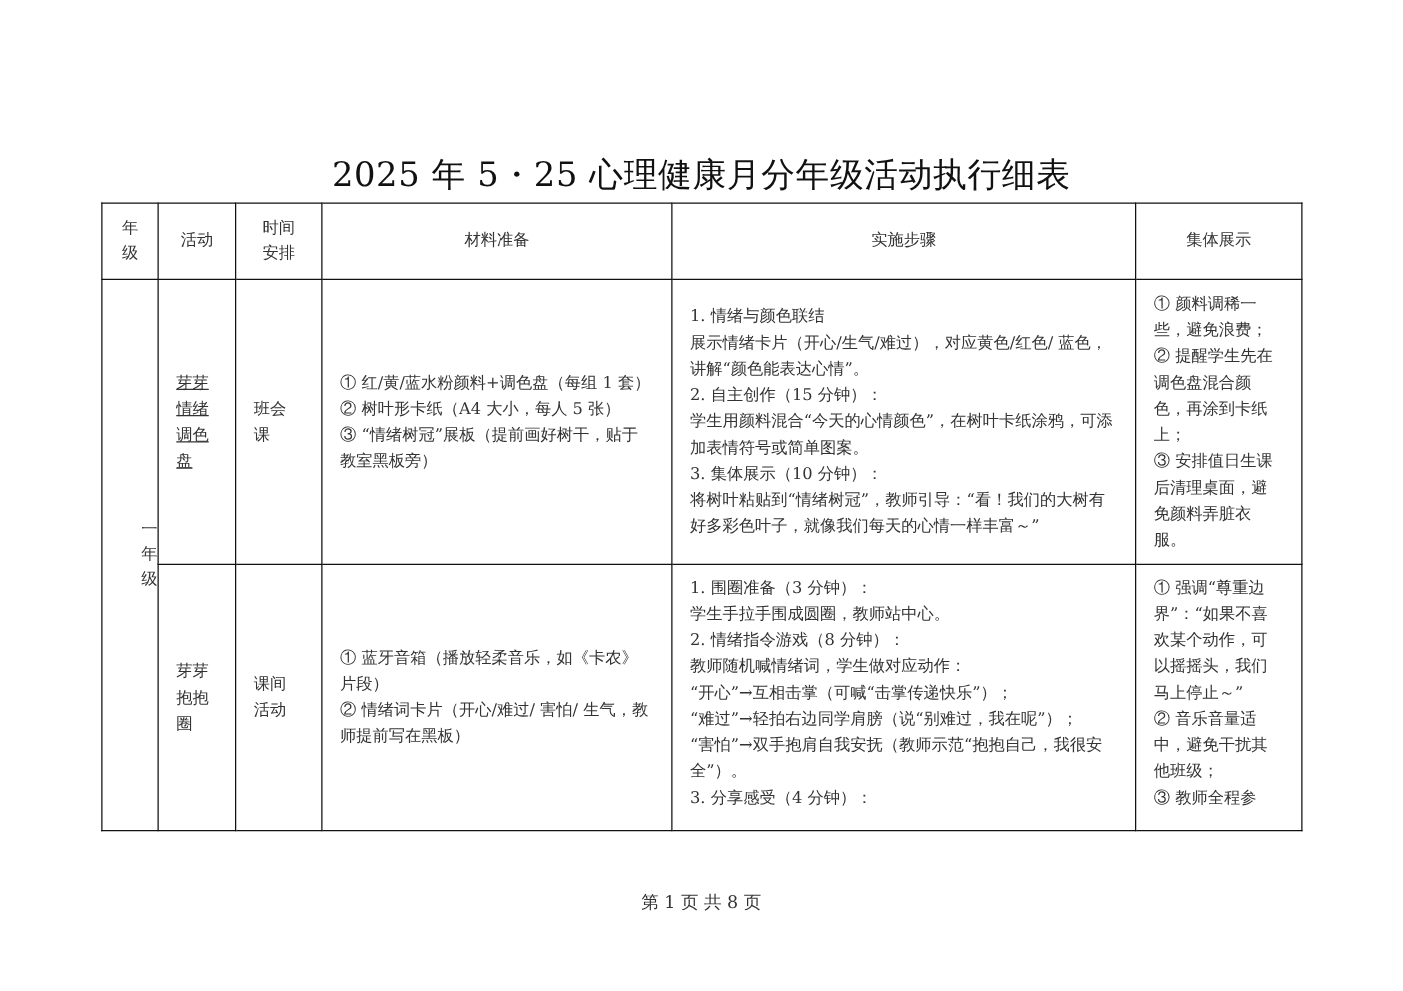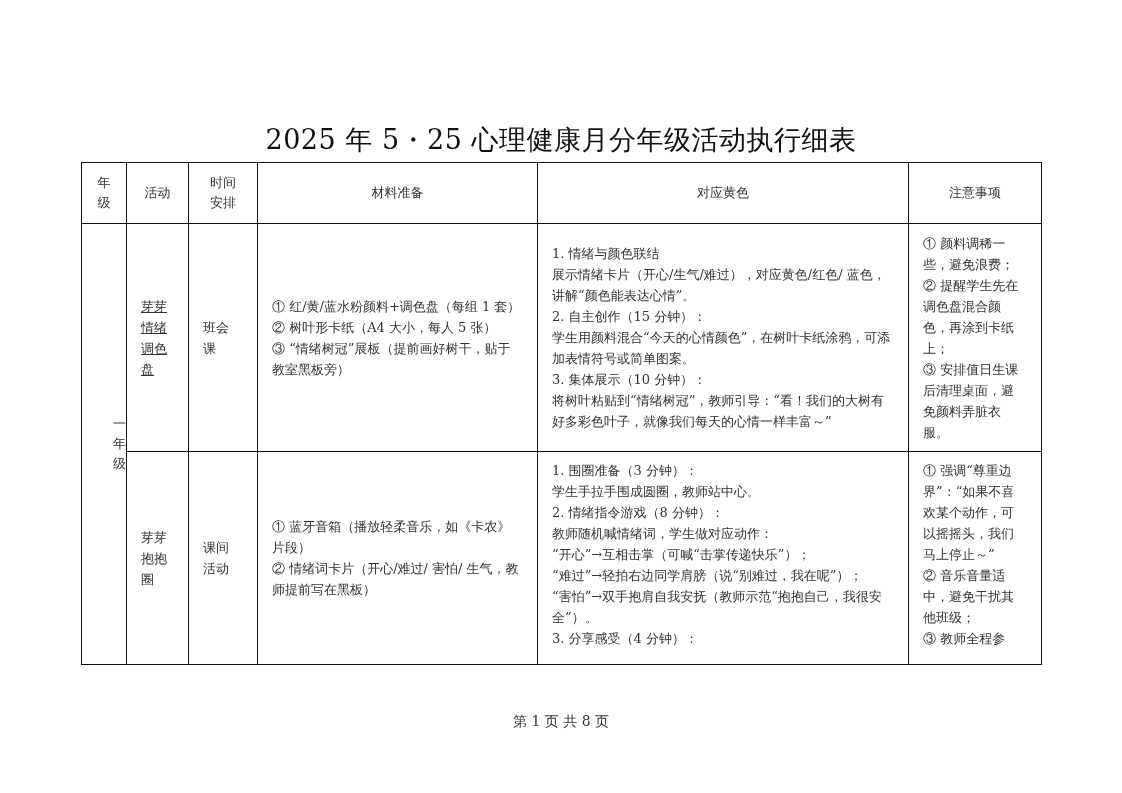--- a/index.html
+++ b/index.html
@@ -36,22 +36,22 @@
     <col style="width:280px">
     <col style="width:371px">
     <col style="width:133px">
   </colgroup>
   <tbody>
       <tr class="hdr">
     <th><span class="vtext">年级</span></th>
     <th>活动</th>
     <th><span style="display:inline-block;width:28px;word-break:break-all;">时间安排</span></th>
     <th>材料准备</th>
-    <th>对应黄色</th>
-    <th>注意事项</th>
+    <th>实施步骤</th>
+    <th>集体展示</th>
   </tr>
   <tr class="row1">
     <td class="grade" rowspan="2">
       <span class="vtext">一年级</span>
     </td>
     <td class="act"><span style="display:inline-block;width:30px;word-break:break-all;text-decoration:underline;">芽芽情绪调色盘</span></td>
     <td class="act"><span style="display:inline-block;width:30px;word-break:break-all;">班会课</span></td>
     <td class="cell">① 红/黄/蓝水粉颜料+调色盘（每组 1 套）
 ② 树叶形卡纸（A4 大小，每人 5 张）
 ③ “情绪树冠”展板（提前画好树干，贴于教室黑板旁）</td>

